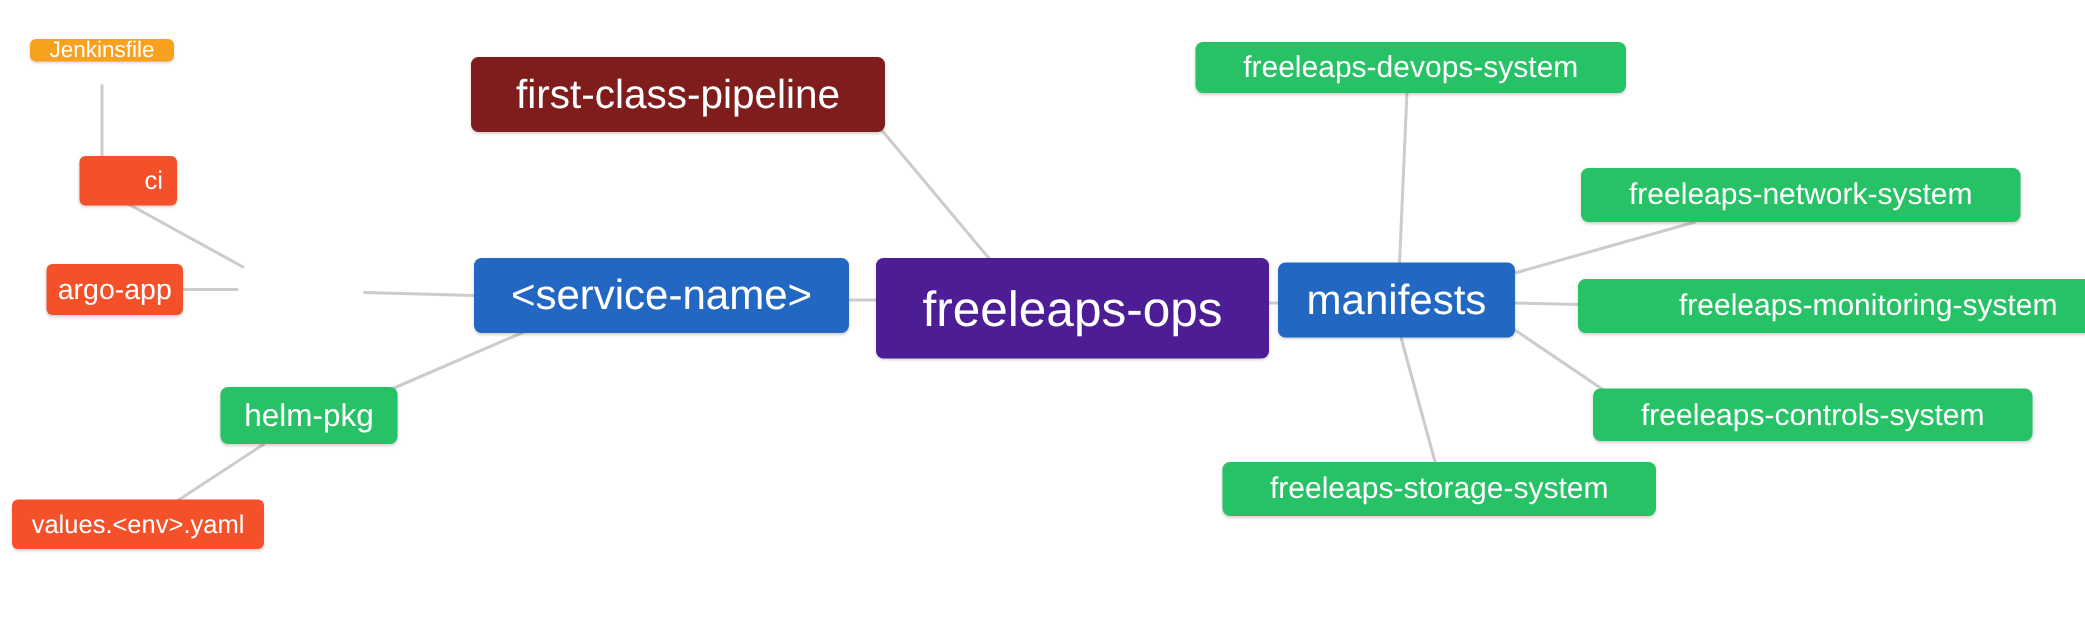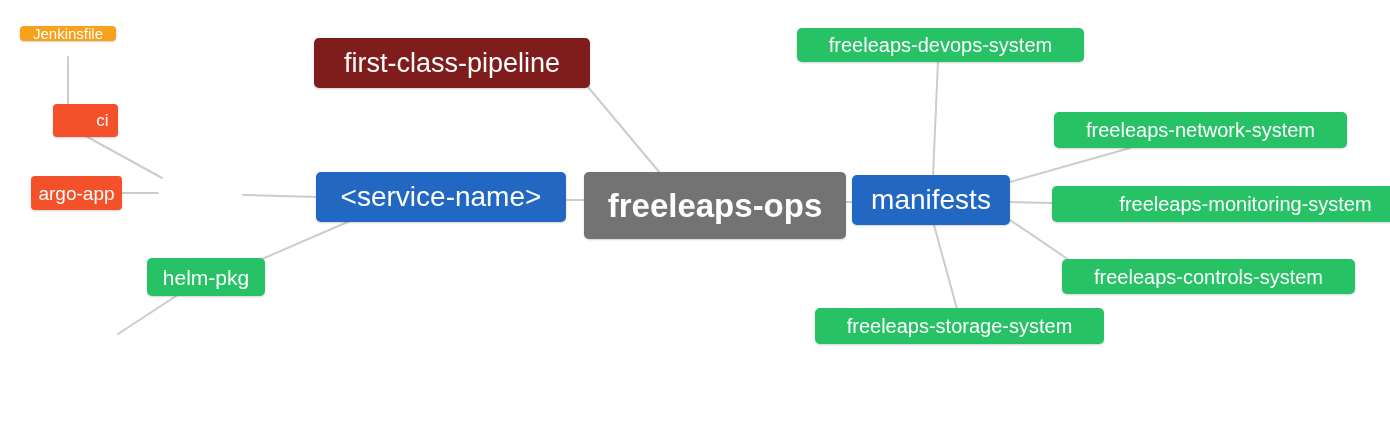--- a/index.html
+++ b/index.html
@@ -62,23 +62,24 @@
     <line x1="1010" y1="182" x2="1130" y2="148" stroke="#CCCCCC"></line>
     <line x1="1010" y1="202" x2="1054" y2="203" stroke="#CCCCCC"></line>
     <line x1="1010" y1="220" x2="1072" y2="262" stroke="#CCCCCC"></line>
     <line x1="934" y1="225" x2="957" y2="309" stroke="#CCCCCC"></line>
   </svg>
 
   <div class="node fs15" style="left: 20px; top: 26px; width: 96px; height: 15px; background: rgb(247, 161, 28);">Jenkinsfile</div>
   <div class="node fs17" style="left: 53px; top: 104px; width: 31px; height: 33px; background: rgb(244, 80, 42); padding-left: 34px;">ci</div>
   <div class="node fs19" style="left: 31px; top: 176px; width: 91px; height: 34px; background: rgb(244, 80, 42);">argo-app</div>
   <div class="node fs21" style="left: 147px; top: 258px; width: 118px; height: 38px; background: rgb(39, 193, 102);">helm-pkg</div>
+  <div class="node fs17" style="left: 8px; top: 333px; width: 168px; height: 33px; background: rgb(244, 80, 42);">values.&lt;env&gt;.yaml</div>
   <div class="node fs27" style="left: 314px; top: 38px; width: 276px; height: 50px; background: #7f1d1d;">first-class-pipeline</div>
   <div class="node fs28" style="left: 316px; top: 172px; width: 250px; height: 50px; background: rgb(34, 104, 195);">&lt;service-name&gt;</div>
-  <div class="node fs33" style="left: 584px; top: 172px; width: 262px; height: 67px; background: #737373; font-weight: bold;">freeleaps-ops</div>
+  <div class="node fs33" style="left: 584px; top: 172px; width: 262px; height: 67px; background: #4c1d95;">freeleaps-ops</div>
   <div class="node fs28" style="left: 852px; top: 175px; width: 158px; height: 50px; background: rgb(34, 104, 195);">manifests</div>
   <div class="node fs20" style="left: 1054px; top: 112px; width: 293px; height: 36px; background: rgb(39, 193, 102);">freeleaps-network-system</div>
   <div class="node fs20" style="left: 797px; top: 28px; width: 287px; height: 34px; background: rgb(39, 193, 102);">freeleaps-devops-system</div>
   <div class="node fs20" style="left: 1052px; top: 186px; width: 321px; height: 36px; background: rgb(39, 193, 102); padding-left: 33px;">freeleaps-monitoring-system</div>
   <div class="node fs20" style="left: 1062px; top: 259px; width: 293px; height: 35px; background: rgb(39, 193, 102);">freeleaps-controls-system</div>
   <div class="node fs20" style="left: 815px; top: 308px; width: 289px; height: 36px; background: rgb(39, 193, 102);">freeleaps-storage-system</div>
 
 </div>
 
 </body></html>

